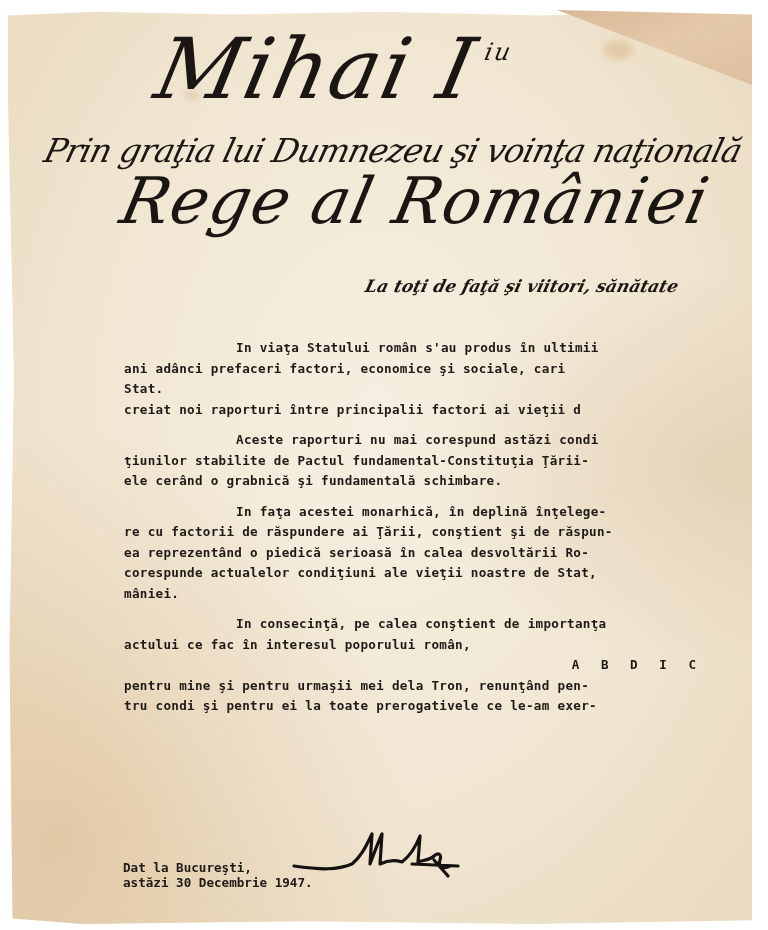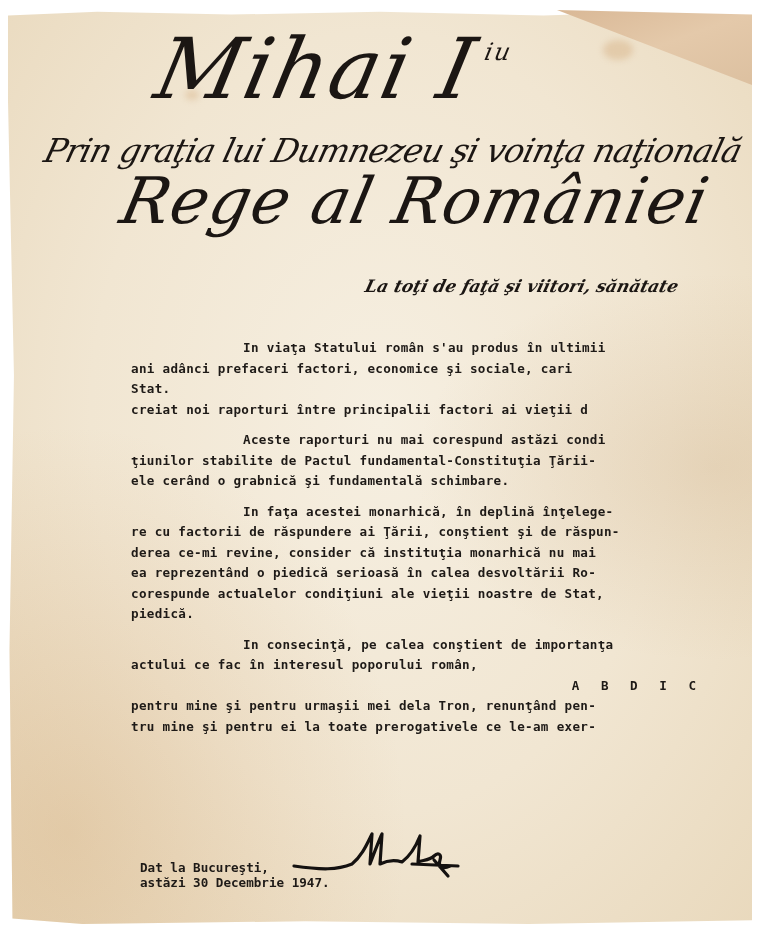--- a/index.html
+++ b/index.html
@@ -91,39 +91,38 @@
       left: 123px;
       top: 338px;
       width: 580px;
       font-family: "DejaVu Sans Mono", monospace;
       font-weight: bold;
       font-size: 12.6px;
       line-height: 20.5px;
       color: #1e1a17;
       letter-spacing: 0.3px;
     }
-    .para { margin: 0 0 10px 8px; }
+    .para { margin: 0 0 10px 1px; }
     .line { white-space: pre; display: block; }
     .line.indent { padding-left: 112px; }
     .abdic {
       display: block;
       padding-left: 177px;
       letter-spacing: 7px;
       text-align: right;
     }
     .closing {
       position: absolute;
       left: 123px;
       top: 860px;
       font-family: "DejaVu Sans Mono", monospace;
       font-weight: bold;
       font-size: 12.6px;
       line-height: 15px;
       color: #1e1a17;
-      margin-left: 17px;
     }
     .closing .line { white-space: pre; }
     .signature {
       position: absolute;
       left: 292px;
       top: 826px;
       width: 170px;
       height: 60px;
     }
   </style>
@@ -150,31 +149,30 @@
       <span class="line">creiat noi raporturi între principalii factori ai vieţii d</span>
     </div>
     <div class="para">
       <span class="line indent">Aceste raporturi nu mai corespund astăzi condi</span>
       <span class="line">ţiunilor stabilite de Pactul fundamental-Constituţia Ţării-</span>
       <span class="line">ele cerând o grabnică şi fundamentală schimbare.</span>
     </div>
     <div class="para">
       <span class="line indent">In faţa acestei monarhică, în deplină înţelege-</span>
       <span class="line">re cu factorii de răspundere ai Ţării, conştient şi de răspun-</span>
-      <span class="line">derea ce-mi revine, consider că instituţia monarhică nu mai</span>
       <span class="line">ea reprezentând o piedică serioasă în calea desvoltării Ro-</span>
       <span class="line">corespunde actualelor condiţiuni ale vieţii noastre de Stat,</span>
-      <span class="line">piedică.</span>
+      <span class="line">mâniei.</span>
     </div>
     <div class="para">
       <span class="line indent">In consecinţă, pe calea conştient de importanţa</span>
       <span class="line">actului ce fac în interesul poporului român,</span>
       <span class="abdic">A B D I C</span>
       <span class="line">pentru mine şi pentru urmaşii mei dela Tron, renunţând pen-</span>
-      <span class="line">tru mine şi pentru ei la toate prerogativele ce le-am exer-</span>
+      <span class="line">tru condi şi pentru ei la toate prerogativele ce le-am exer-</span>
     </div>
   </div>
 
   <div class="closing">
     <span class="line" style="display:block">Dat la Bucureşti,</span>
     <span class="line" style="display:block">astăzi 30 Decembrie 1947.</span>
   </div>
 
   <svg class="signature" viewBox="0 0 170 60">
     <title>Mihai</title>

